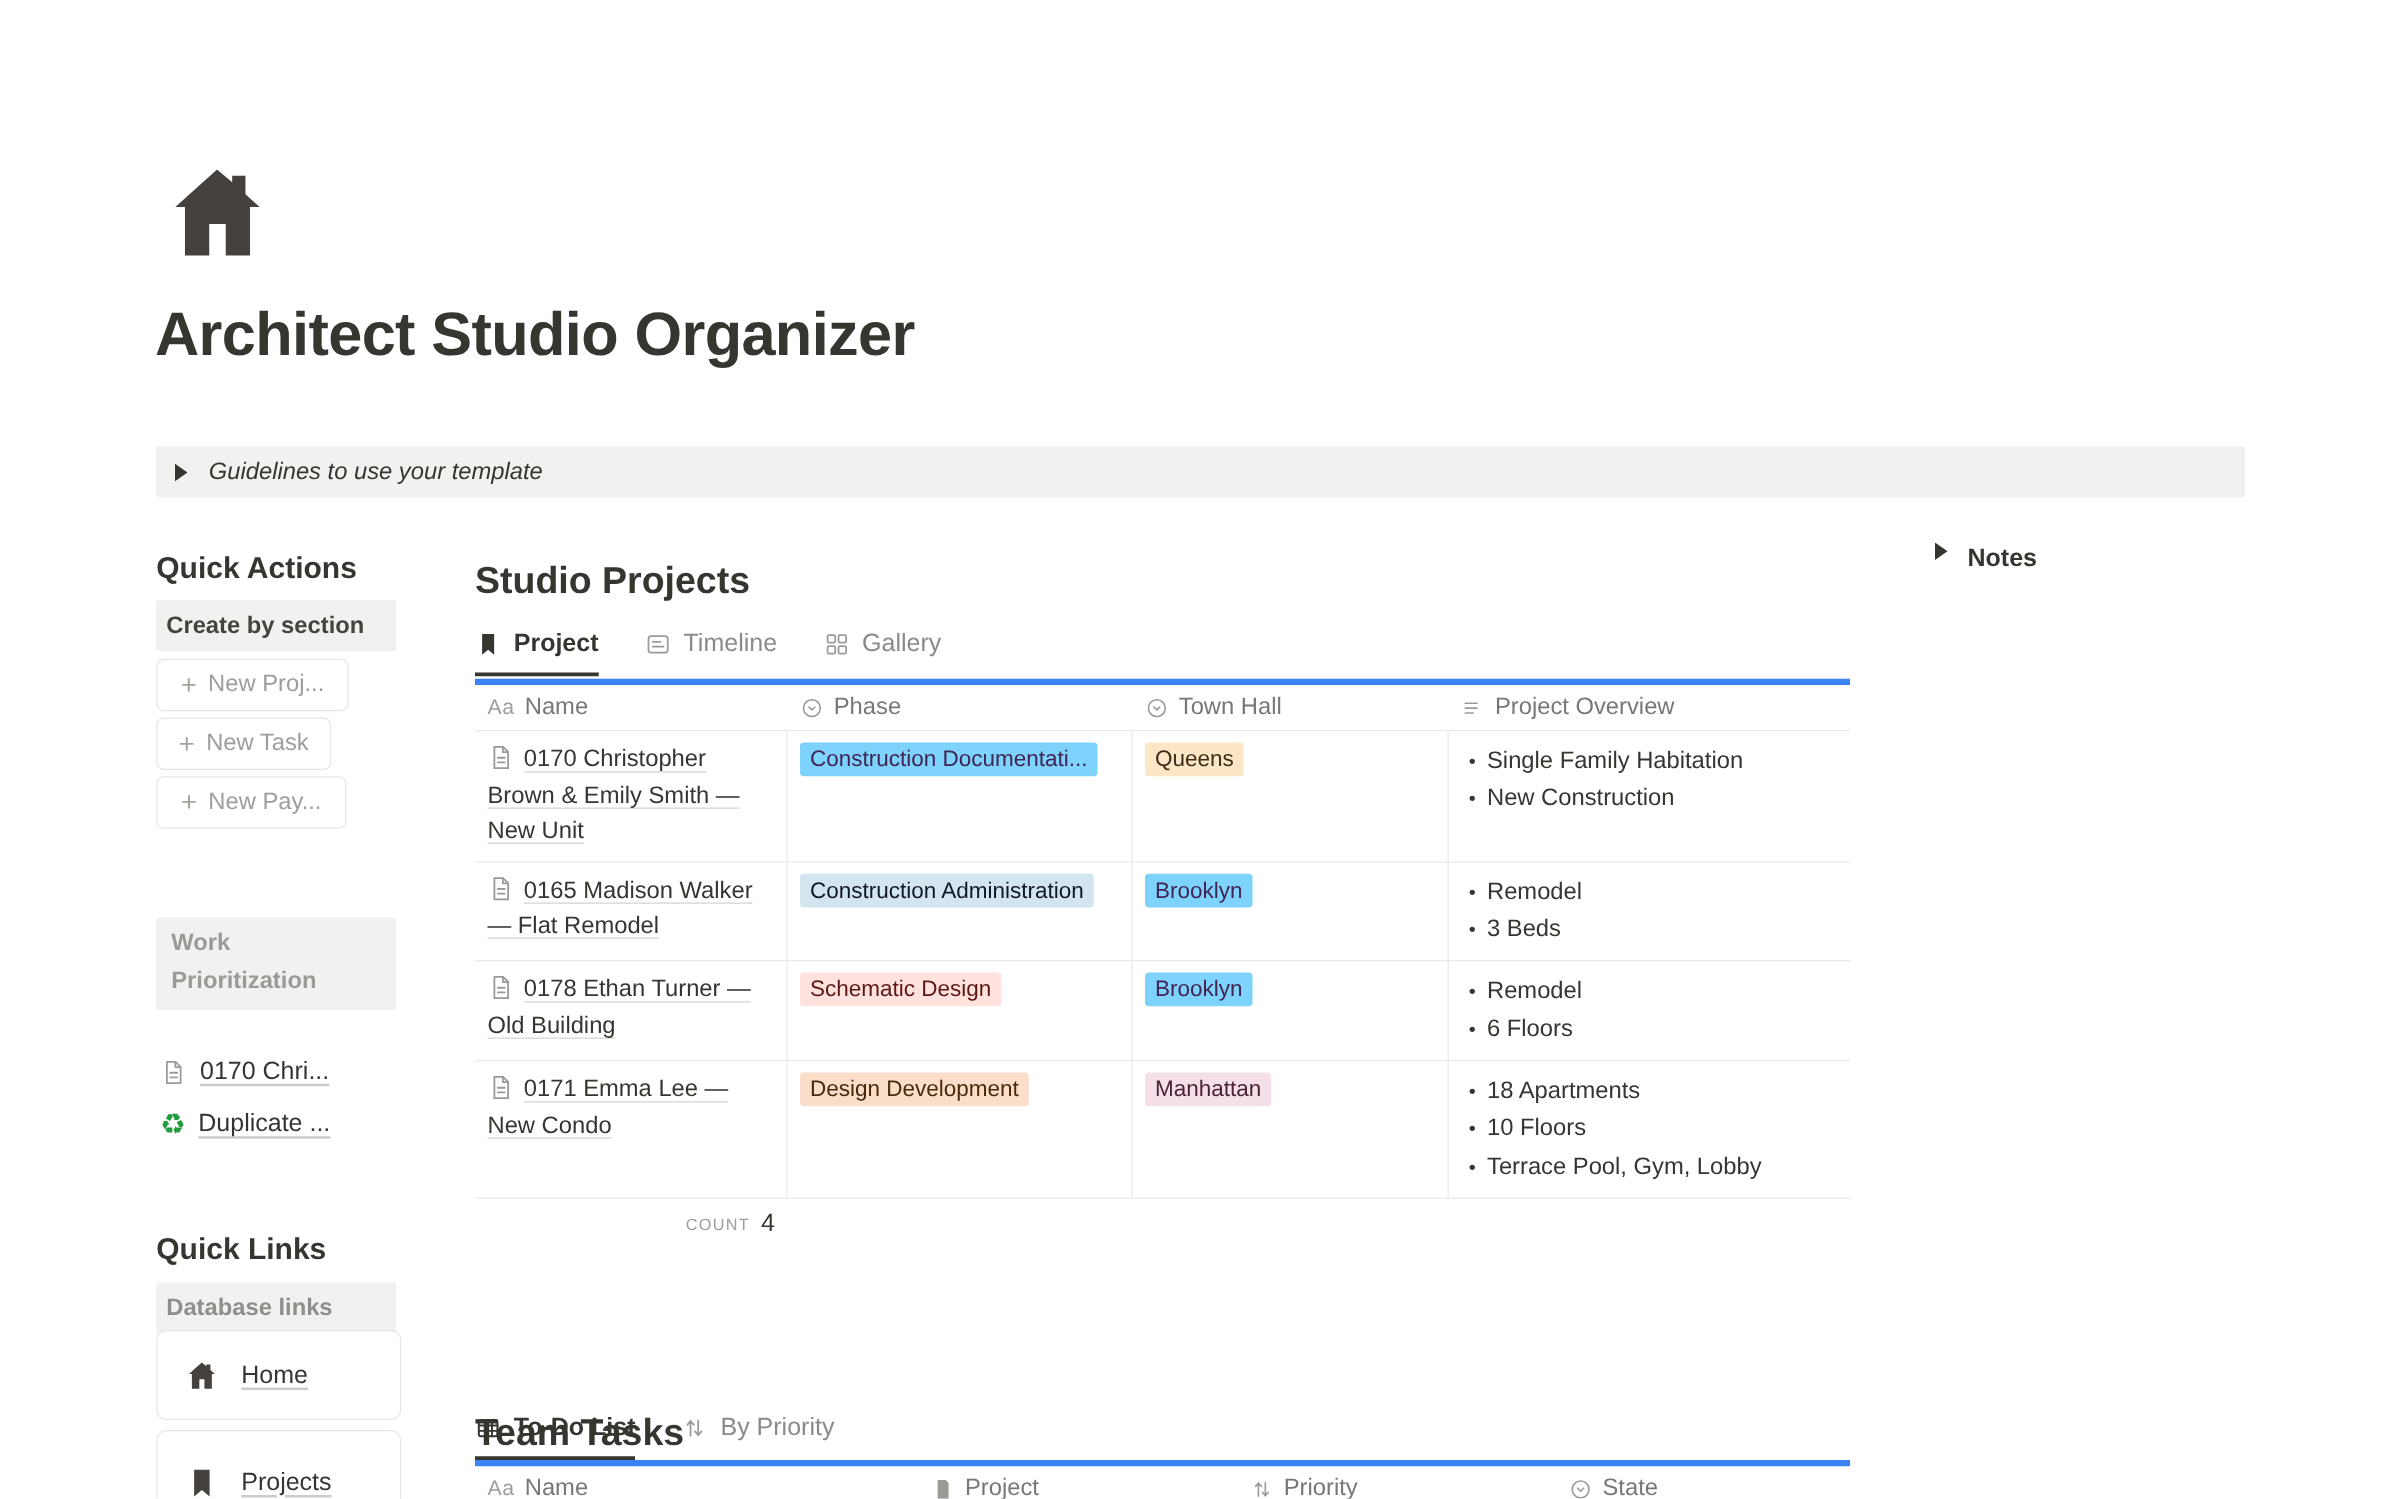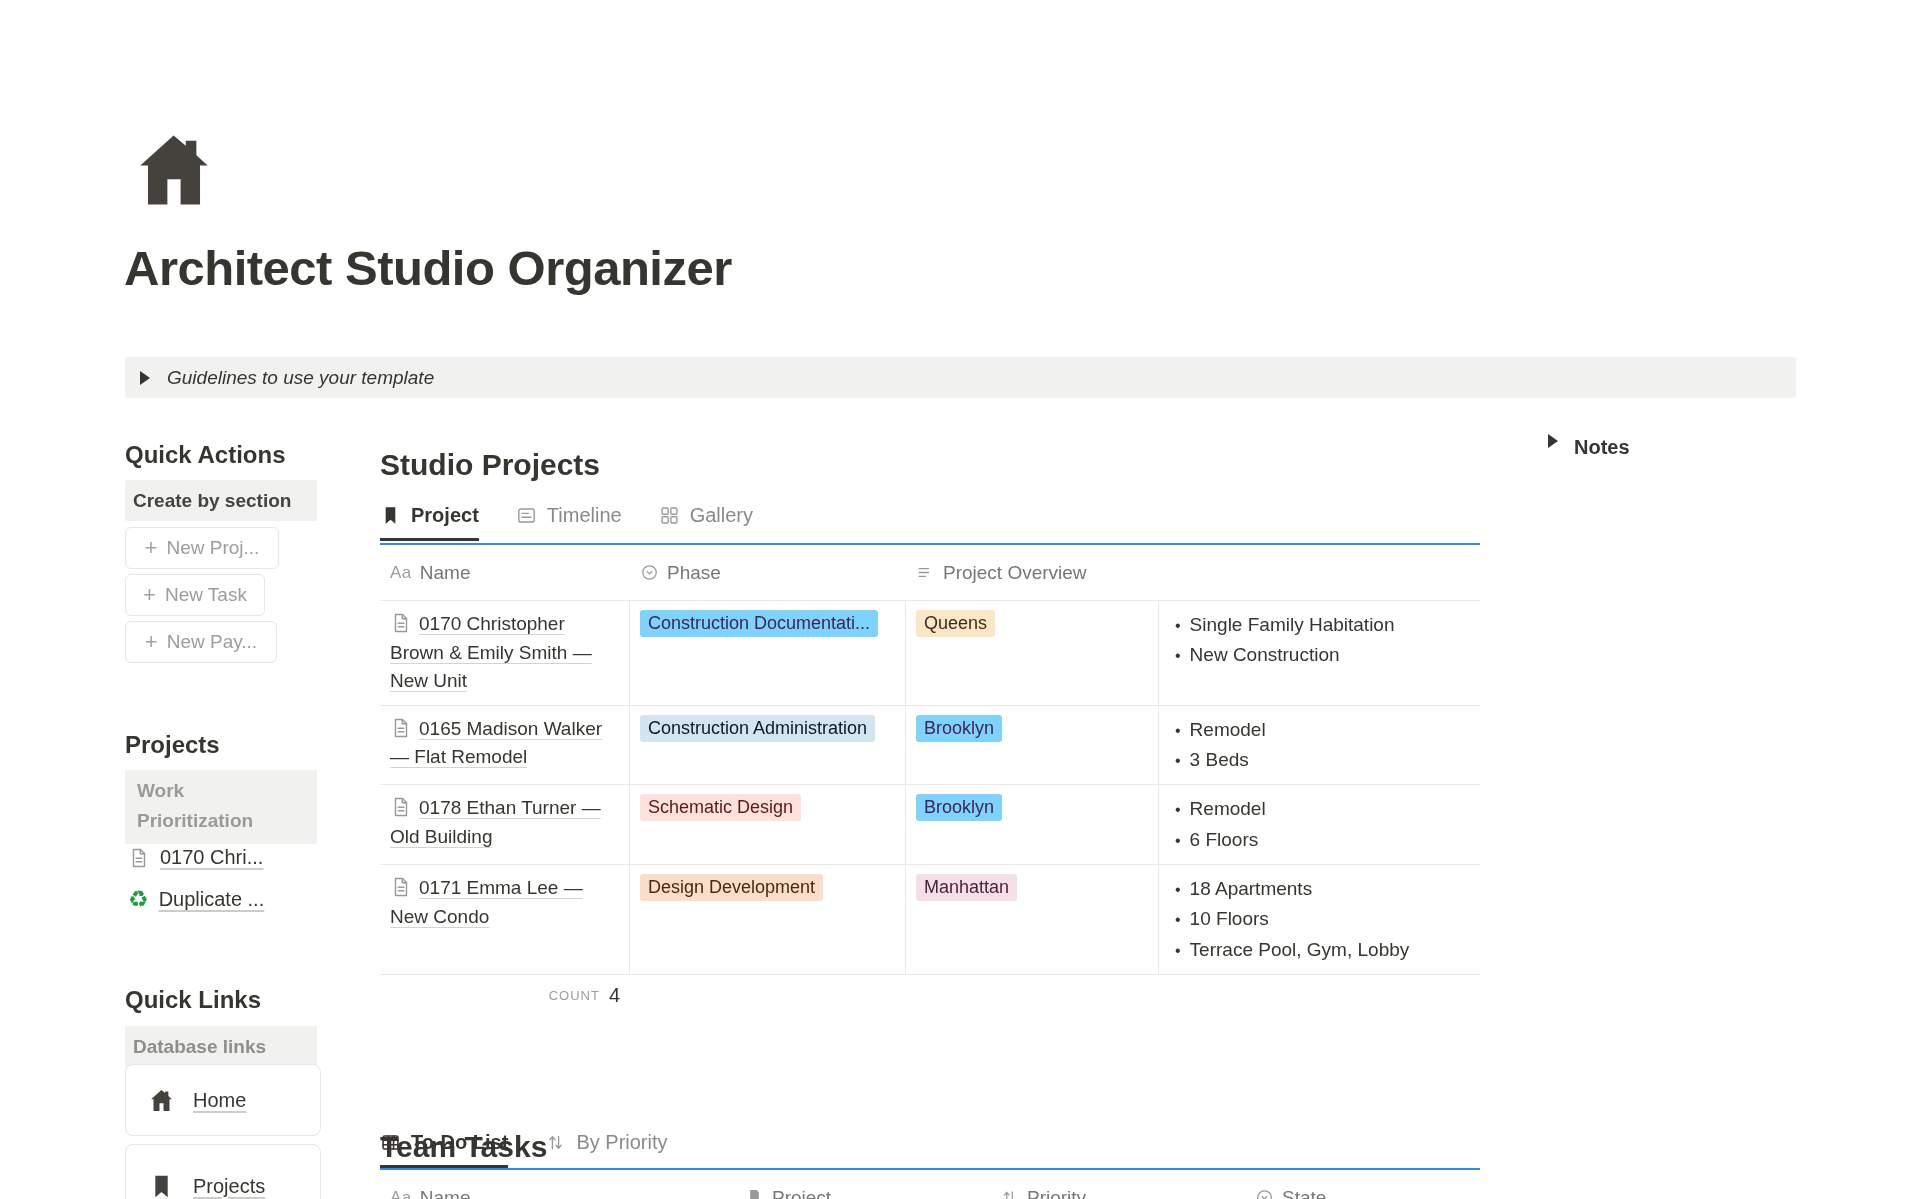--- a/index.html
+++ b/index.html
@@ -35,21 +35,21 @@
   #proj-heading { left:125px; top:731px; }
   #ql-heading { left:125px; top:986px; }
 
   .section-label {
     left:125px; width:192px; background:#f1f1ef; border-radius:2px;
     display:flex; align-items:center; padding:0 8px;
     font-size:19px; font-weight:600;
   }
   #qa-section { top:480px; height:41px; color:#45433e; }
   #db-section  { top:1026px; height:42px; color:#8f8e8b; }
-  #work-section { top:770px; height:74px; color:#9b9a97; align-items:flex-start; padding-top:6px; line-height:30px; }
+  #work-section { top:734px; height:74px; color:#9b9a97; align-items:flex-start; padding-top:6px; line-height:30px; }
   #work-section .wrap-text { display:block; width:150px; padding-left:4px; }
 
   .qa-btn {
     left:125px; height:42px; background:#fff;
     border:1px solid #e7e6e4; border-radius:6px;
     display:flex; align-items:center; justify-content:center; gap:9px;
     font-size:19px; color:#9e9d9a; cursor:pointer;
   }
   #qa-btn-0 { top:527px; width:154px; }
   #qa-btn-1 { top:574px; width:140px; }
@@ -92,21 +92,21 @@
   .tab svg { width:21px; height:21px; display:block; }
 
   
   .table { background:#fff; }
   #sp-table { left:380px; top:543px; width:1100px; }
   #tt-table { left:380px; top:1168px; width:1100px; }
   .t-row { display:grid; }
   #sp-table .t-row { grid-template-columns:250px 276px 253px 321px; }
   #tt-table .t-row { grid-template-columns:355px 255px 255px 235px; }
   .t-row { border-bottom:1px solid #e9e9e7; }
-  .t-head { border-top:2px solid #3b82f6; height:58px; }
+  .t-head { border-top:5px solid #3b82f6; height:42px; }
   .cell { padding:9px 14px 9px 10px; }
   .cell.sep { border-right:1px solid #e9e9e7; }
   .head-cell { display:flex; align-items:center; gap:8px; color:#787774; font-size:19px; padding:0 10px; }
   .head-cell svg { width:19px; height:19px; display:block; }
   .aa-icon { font-size:17px; color:#9e9d9a; letter-spacing:0.5px; }
   .aa-icon::before { content:"Aa"; }
 
   .name-cell { line-height:1.5; font-size:19px; }
   .name-cell .doc-icon { display:inline-block; vertical-align:-4px; margin-right:7px; }
   .name-cell .name-text {
@@ -242,20 +242,27 @@
     <div class="head-cell sep">
       <span class="aa-icon"></span>
       <span>Name</span>
     </div>
     <div class="head-cell sep">
       <svg viewBox="0 0 24 24">
           <circle class="stroke" cx="12" cy="12" r="8.5"></circle>
           <path class="stroke" d="M9 10.8l3 3 3-3"></path>
         </svg>
       <span>Phase</span>
+    </div>
+    <div class="head-cell sep">
+      <svg viewBox="0 0 24 24">
+          <circle class="stroke" cx="12" cy="12" r="8.5"></circle>
+          <path class="stroke" d="M9 10.8l3 3 3-3"></path>
+        </svg>
+      <span>Town Hall</span>
     </div>
     <div class="head-cell">
       <svg viewBox="0 0 24 24">
           <path class="stroke" d="M4 7h12M4 12h12M4 17h8"></path>
         </svg>
       <span>Project Overview</span>
     </div>
   </div>
 
   <div class="t-row">

